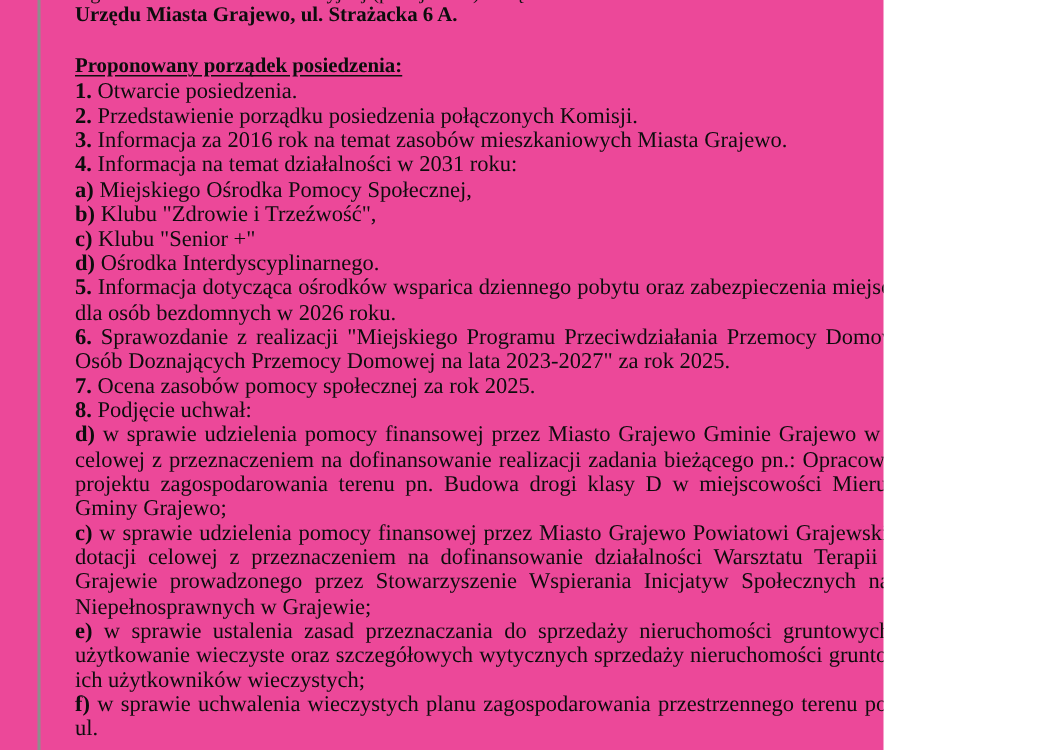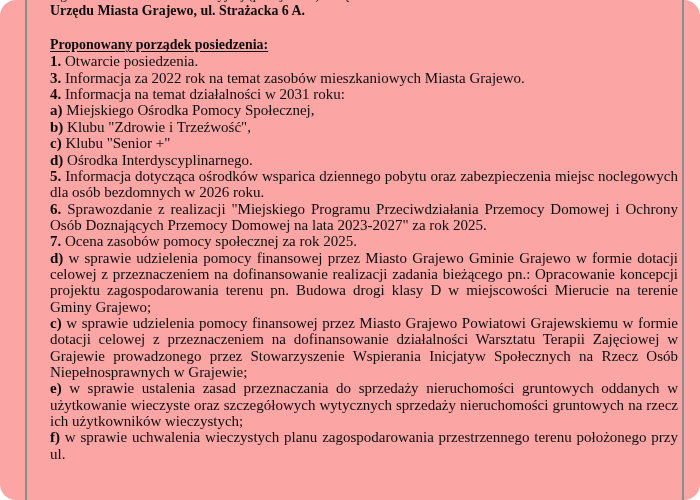--- a/index.html
+++ b/index.html
@@ -10,25 +10,24 @@
   body {
     width: 700px;
     height: 500px;
     overflow: hidden;
     font-family: "Liberation Serif", "DejaVu Serif", serif;
     color: #0d0d0d;
   }
 
   .page {
     position: relative;
-    width: 700px;
+    width: 589px;
     height: 500px;
-    background: #fca5a5;
+    background: #ec4899;
     overflow: hidden;
-    border-radius: 16px;
   }
 
   
   .rule {
     position: absolute;
     top: 0;
     width: 2px;
     height: 500px;
     background: #8d8d8d;
   }
@@ -105,29 +104,31 @@
     <p class="clipped-top">o godz. 15:30 w sali konferencyjnej (pokój nr 23) Urzędu</p>
 
     <p class="heading-address">Urzędu Miasta Grajewo, ul. Strażacka 6 A.</p>
 
     <div class="spacer"></div>
 
     <p class="heading-agenda"><span class="u">Proponowany porządek posiedzenia:</span></p>
 
     <div id="agenda-list">
         <p class="item short"><span class="num">1.</span><span> Otwarcie posiedzenia.</span></p>
-        <p class="item short"><span class="num">3.</span><span> Informacja za 2022 rok na temat zasobów mieszkaniowych Miasta Grajewo.</span></p>
+        <p class="item short"><span class="num">2.</span><span> Przedstawienie porządku posiedzenia połączonych Komisji.</span></p>
+        <p class="item short"><span class="num">3.</span><span> Informacja za 2016 rok na temat zasobów mieszkaniowych Miasta Grajewo.</span></p>
         <p class="item short"><span class="num">4.</span><span> Informacja na temat działalności w 2031 roku:</span></p>
         <p class="item short"><span class="num">a)</span><span> Miejskiego Ośrodka Pomocy Społecznej,</span></p>
         <p class="item short"><span class="num">b)</span><span> Klubu "Zdrowie i Trzeźwość",</span></p>
         <p class="item short"><span class="num">c)</span><span> Klubu "Senior +"</span></p>
         <p class="item short"><span class="num">d)</span><span> Ośrodka Interdyscyplinarnego.</span></p>
         <p class="item"><span class="num">5.</span><span> Informacja dotycząca ośrodków wsparica dziennego pobytu oraz zabezpieczenia miejsc noclegowych dla osób bezdomnych w 2026 roku.</span></p>
         <p class="item"><span class="num">6.</span><span> Sprawozdanie z realizacji "Miejskiego Programu Przeciwdziałania Przemocy Domowej i Ochrony Osób Doznających Przemocy Domowej na lata 2023-2027" za rok 2025.</span></p>
         <p class="item short"><span class="num">7.</span><span> Ocena zasobów pomocy społecznej za rok 2025.</span></p>
+        <p class="item short"><span class="num">8.</span><span> Podjęcie uchwał:</span></p>
         <p class="item"><span class="num">d)</span><span> w sprawie udzielenia pomocy finansowej przez Miasto Grajewo Gminie Grajewo w formie dotacji celowej z przeznaczeniem na dofinansowanie realizacji zadania bieżącego pn.: Opracowanie koncepcji projektu zagospodarowania terenu pn. Budowa drogi klasy D w miejscowości Mierucie na terenie Gminy Grajewo;</span></p>
         <p class="item"><span class="num">c)</span><span> w sprawie udzielenia pomocy finansowej przez Miasto Grajewo Powiatowi Grajewskiemu w formie dotacji celowej z przeznaczeniem na dofinansowanie działalności Warsztatu Terapii Zajęciowej w Grajewie prowadzonego przez Stowarzyszenie Wspierania Inicjatyw Społecznych na Rzecz Osób Niepełnosprawnych w Grajewie;</span></p>
         <p class="item"><span class="num">e)</span><span> w sprawie ustalenia zasad przeznaczania do sprzedaży nieruchomości gruntowych oddanych w użytkowanie wieczyste oraz szczegółowych wytycznych sprzedaży nieruchomości gruntowych na rzecz ich użytkowników wieczystych;</span></p>
         <p class="item"><span class="num">f)</span><span> w sprawie uchwalenia wieczystych planu zagospodarowania przestrzennego terenu położonego przy ul.</span></p>
       </div>
 
   </div>
 </div>
 
 </body></html>

